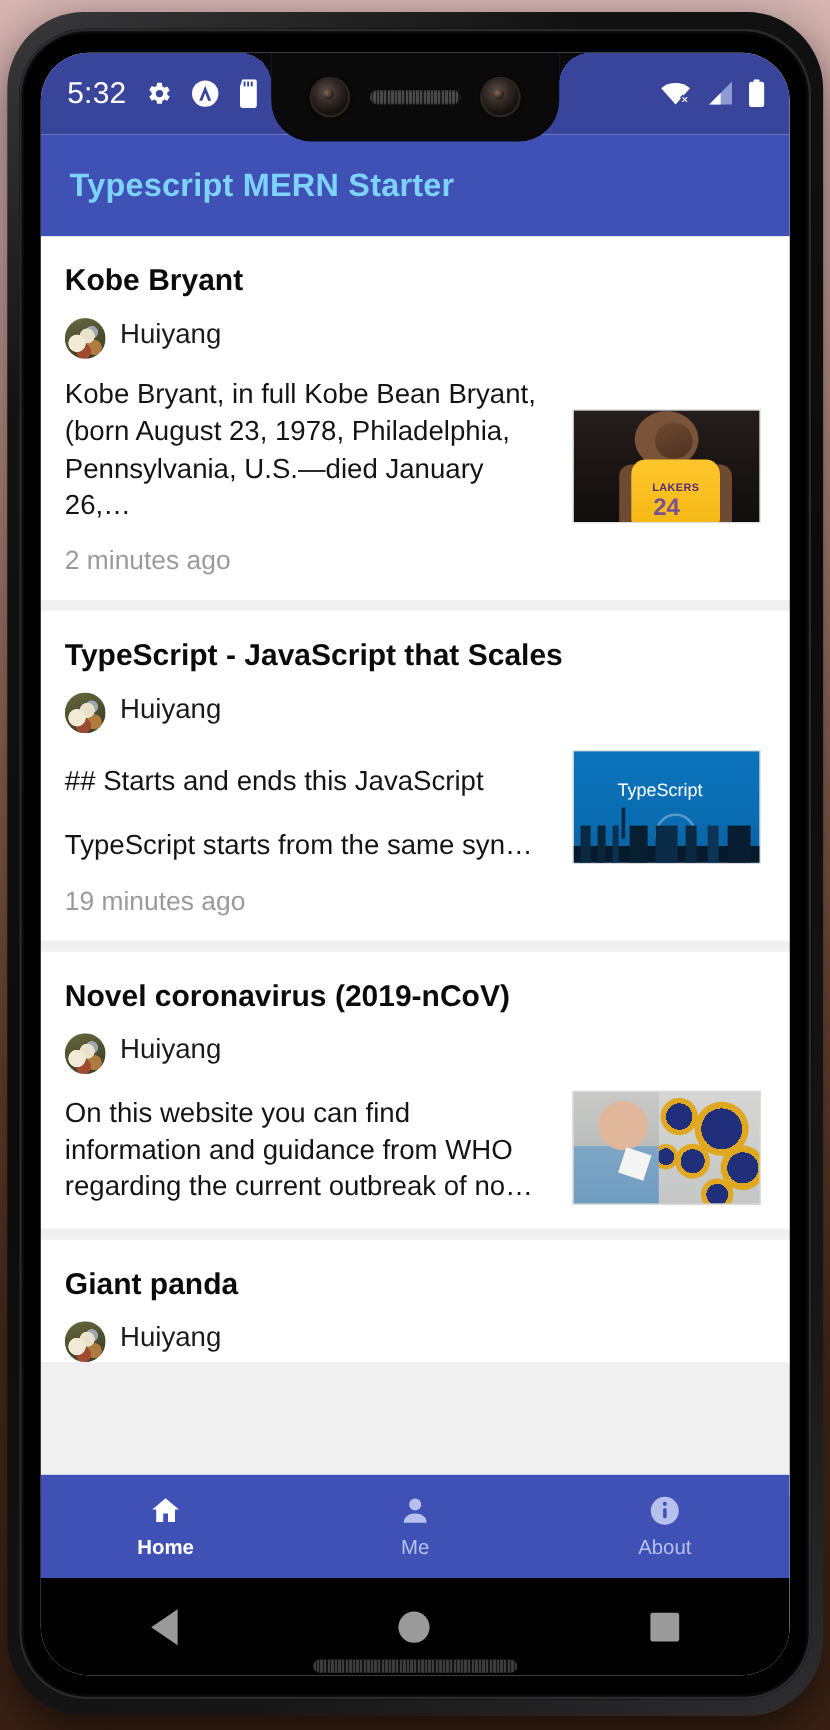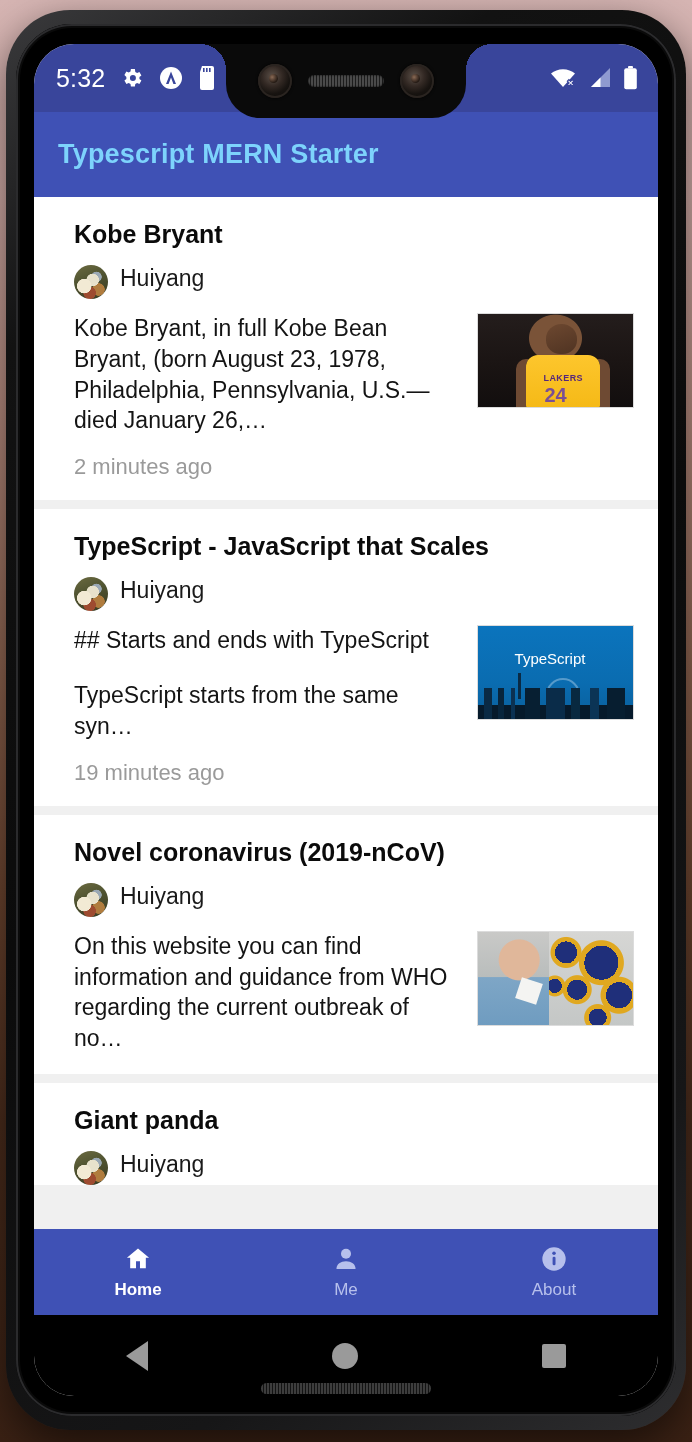--- a/index.html
+++ b/index.html
@@ -122,21 +122,21 @@
 
   
   .content {
     position: absolute;
     top: 153px; left: 0; right: 0; bottom: 149px;
     background: #f0f0f0;
     overflow: hidden;
   }
   .card {
     background: #fff;
-    padding: 22px 24px 20px 40px;
+    padding: 22px 24px 20px 20px;
     margin-bottom: 9px;
   }
   .card-title {
     font-size: 25px; font-weight: 700; color: #0b0b0b;
     line-height: 1.2;
     margin-bottom: 16px;
   }
   .author-row {
     display: flex; align-items: flex-start; gap: 12px;
     margin-bottom: 14px;
@@ -147,21 +147,21 @@
     background:
       radial-gradient(circle at 30% 62%, #f2ead4 0 7px, transparent 7.5px),
       radial-gradient(circle at 55% 44%, #e8e2cc 0 6px, transparent 6.5px),
       radial-gradient(circle at 66% 35%, #9aa8b4 0 5px, transparent 5.5px),
       radial-gradient(circle at 46% 82%, #9e4b30 0 6px, transparent 6.5px),
       radial-gradient(circle at 72% 72%, #b07c3e 0 6px, transparent 6.5px),
       linear-gradient(160deg,#6b6a40 0%,#4e5230 45%,#3a3a22 100%);
   }
   .author-name { font-size: 23px; color: #1a1a1a; }
 
-  .body-row { display: flex; gap: 16px; align-items: flex-start; }
+  .body-row { display: flex; gap: 16px; align-items: flex-end; }
   .body-text { flex: 1 1 auto; min-width: 0; }
   .body-text p {
     font-size: 23px; line-height: 1.34; color: #141414;
   }
   .body-text p + p { margin-top: 24px; }
   .timestamp {
     font-size: 22px; color: #9a9a9a; margin-top: 18px;
   }
 
   
@@ -392,21 +392,21 @@
         </div>
 
         <div class="card">
           <div class="card-title">TypeScript - JavaScript that Scales</div>
           <div class="author-row">
             <span class="avatar"></span>
             <span class="author-name">Huiyang</span>
           </div>
           <div class="body-row">
             <div class="body-text">
-              <p>## Starts and ends with TypeScript</p>
+              <p>## Starts and ends this JavaScript</p>
               <p>TypeScript starts from the same syn…</p>
             </div>
             <div class="thumb thumb-ts">
               <span class="ts-word">TypeScript</span>
               <span class="needle"></span>
               <span class="wheel"></span>
               <span class="skyline"></span>
             </div>
           </div>
           <div class="timestamp">19 minutes ago</div>

